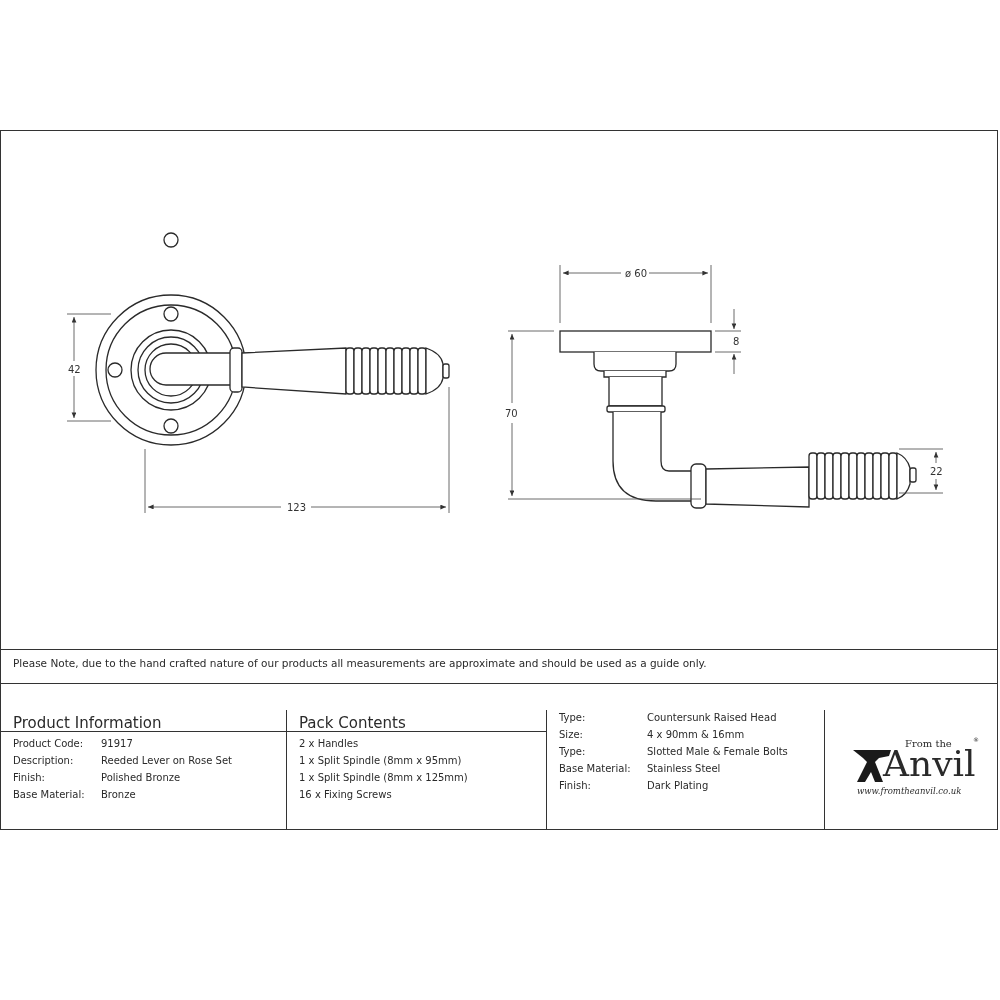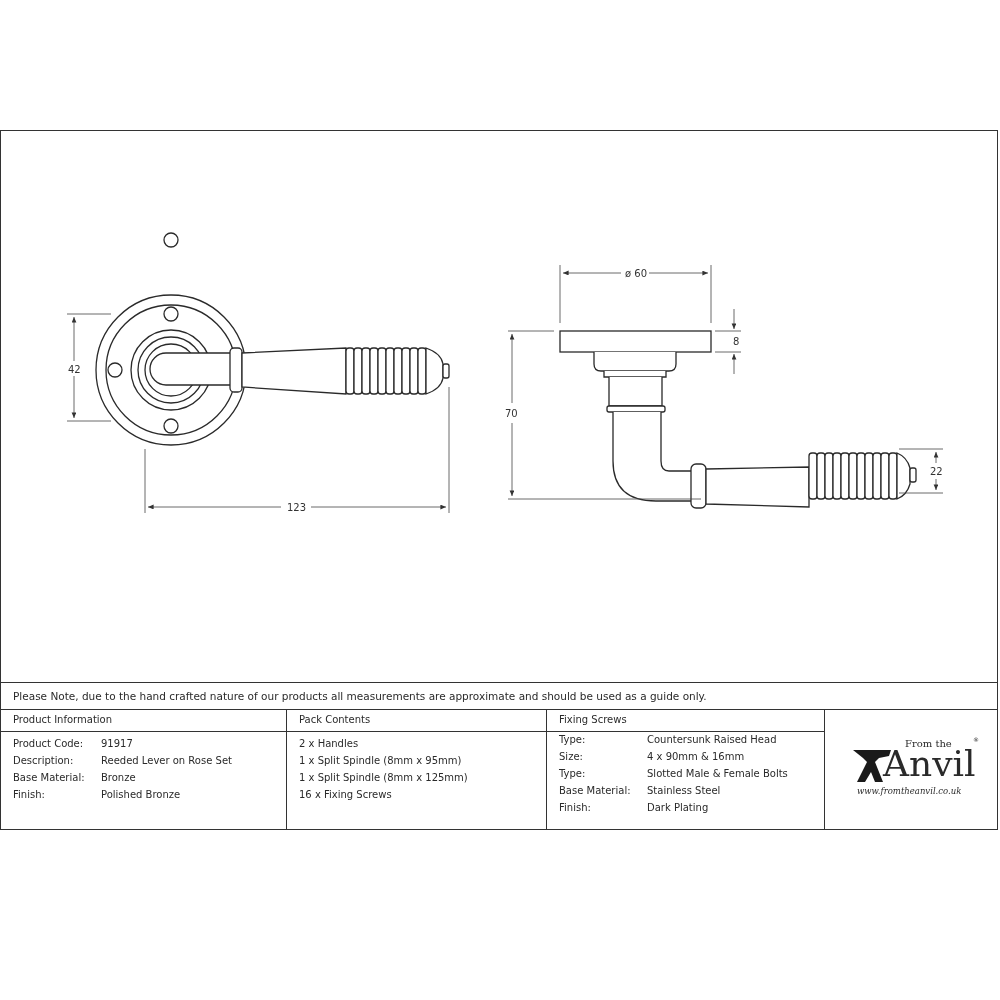--- a/index.html
+++ b/index.html
@@ -1,23 +1,23 @@
 <!DOCTYPE html>
 <html><head>
 <meta charset="utf-8">
 <style>
   html, body { margin:0; padding:0; background:#ffffff; }
   body { width:1000px; height:1000px; position:relative; overflow:hidden; font-family:"DejaVu Sans", sans-serif; color:#2a2a2a; }
   .sheet { position:absolute; left:0; top:130px; width:998px; height:700px; border:1.5px solid #333; box-sizing:border-box; }
   .drawing { position:absolute; left:0; top:0; }
   .dim-text { font-family:"DejaVu Sans", sans-serif; font-size:10px; fill:#333; }
-  .note { position:absolute; left:0; top:551px; width:996px; height:28px; border-top:1.5px solid #333; border-bottom:1.5px solid #333; box-sizing:border-box; font-size:10.5px; padding:7px 0 16px 12px; }
+  .note { position:absolute; left:0; top:518px; width:996px; height:35px; border-top:1.5px solid #333; border-bottom:1.5px solid #333; box-sizing:border-box; font-size:10.5px; padding:7px 0 16px 12px; }
   .table { position:absolute; left:0; top:579px; width:996px; height:120px; }
   .col { position:absolute; top:0; height:120px; box-sizing:border-box; border-right:1.5px solid #333; }
-  .col .hdr { height:22px; border-bottom:1.5px solid #333; box-sizing:border-box; font-size:10px; padding:4px 0 0 12px; }
+  .col .hdr { height:22px; border-bottom:1.5px solid #333; box-sizing:border-box; font-size:15px; padding:4px 0 0 12px; }
   .col .body { padding:6px 0 0 12px; font-size:10px; }
   .row { height:17px; white-space:nowrap; }
   .lbl { display:inline-block; width:88px; }
   .lbl2 { display:inline-block; width:88px; }
   .c1 { left:0; width:286px; }
   .c2 { left:286px; width:260px; }
   .c3 { left:546px; width:278px; }
   .c4 { left:824px; width:172px; border-right:none; }
   .logo { position:absolute; left:24px; top:26px; width:130px; height:70px; }
   .logo-from { position:absolute; left:56px; top:2px; font-family:"DejaVu Serif", serif; font-size:10px; }
@@ -134,35 +134,34 @@
   </svg>
 
   <div class="note">Please Note, due to the hand crafted nature of our products all measurements are approximate and should be used as a guide only.</div>
 
   <div class="table">
     <div class="col c1">
       <div class="hdr">Product Information</div>
       <div class="body">
         <div class="row"><span class="lbl">Product Code:</span><span>91917</span></div>
         <div class="row"><span class="lbl">Description:</span><span>Reeded Lever on Rose Set</span></div>
+        <div class="row"><span class="lbl">Finish:</span><span>Polished Bronze</span></div>
         <div class="row"><span class="lbl">Base Material:</span><span>Bronze</span></div>
-        <div class="row"><span class="lbl">Finish:</span><span>Polished Bronze</span></div>
       </div>
     </div>
     <div class="col c2">
       <div class="hdr">Pack Contents</div>
       <div class="body">
         <div class="row">2 x Handles</div>
         <div class="row">1 x Split Spindle (8mm x 95mm)</div>
         <div class="row">1 x Split Spindle (8mm x 125mm)</div>
         <div class="row">16 x Fixing Screws</div>
       </div>
     </div>
     <div class="col c3">
-      <div class="hdr">Fixing Screws</div>
       <div class="body" style="padding-top:2px;">
         <div class="row"><span class="lbl2">Type:</span><span>Countersunk Raised Head</span></div>
         <div class="row"><span class="lbl2">Size:</span><span>4 x 90mm &amp; 16mm</span></div>
         <div class="row"><span class="lbl2">Type:</span><span>Slotted Male &amp; Female Bolts</span></div>
         <div class="row"><span class="lbl2">Base Material:</span><span>Stainless Steel</span></div>
         <div class="row"><span class="lbl2">Finish:</span><span>Dark Plating</span></div>
       </div>
     </div>
     <div class="col c4">
       <div class="logo">

